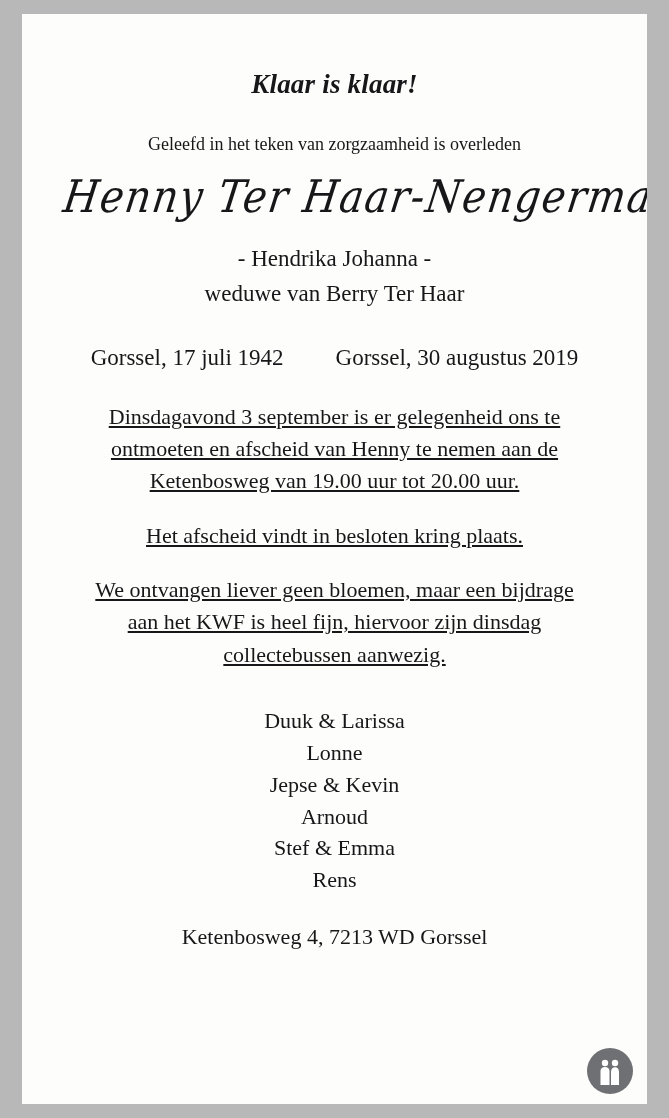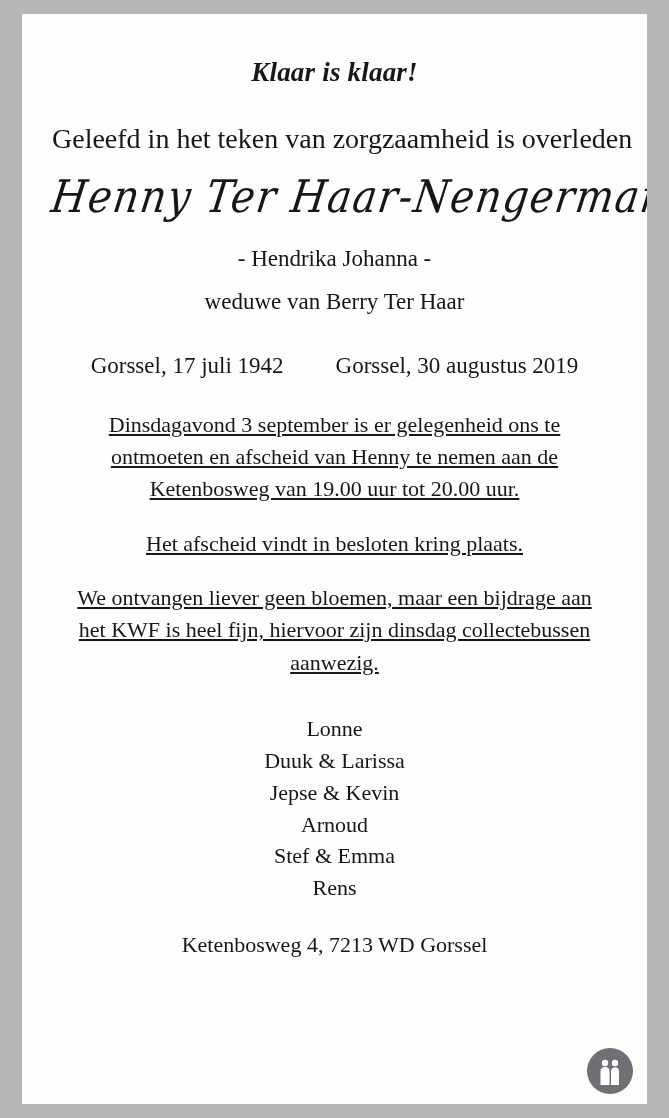--- a/index.html
+++ b/index.html
@@ -14,42 +14,42 @@
     overflow: hidden;
   }
   .card {
     position: absolute;
     left: 22px;
     top: 14px;
     width: 625px;
     height: 1090px;
     background: #fdfdfb;
     box-sizing: border-box;
-    padding: 0;
+    padding: 12px;
     overflow: hidden;
   }
   .inner {
     position: relative;
     width: 100%;
     height: 100%;
     padding: 36px 30px 0 30px;
     box-sizing: border-box;
     text-align: center;
     color: #17171a;
   }
   .headline {
     font-style: italic;
     font-weight: bold;
     font-size: 27px;
     letter-spacing: 0.2px;
     margin: 8px 0 0 0;
     line-height: 1.1;
   }
   .lead {
-    font-size: 28px;
+    font-size: 18px;
     margin: 34px 0 0 0;
     line-height: 1.2;
     white-space: nowrap;
   }
   .signature {
     font-family: "DejaVu Serif", serif;
     font-style: italic;
     font-weight: 300;
     font-size: 40px;
     letter-spacing: 1.5px;
@@ -111,34 +111,34 @@
 <div class="card">
   <div class="inner">
 
     <div class="headline">Klaar is klaar!</div>
 
     <div class="lead">Geleefd in het teken van zorgzaamheid is overleden</div>
 
     <div class="signature">Henny Ter Haar-Nengerman</div>
 
     <div class="subname">- Hendrika Johanna -</div>
-    <div class="subname" style="margin-top:10px">weduwe van Berry Ter Haar</div>
+    <div class="subname" style="margin-top:2px">weduwe van Berry Ter Haar</div>
 
     <div class="dates">
       <span>Gorssel, 17 juli 1942</span>
       <span>Gorssel, 30 augustus 2019</span>
     </div>
 
     <div class="para">Dinsdagavond 3 september is er gelegenheid ons te ontmoeten en afscheid van Henny te nemen aan de Ketenbosweg van 19.00 uur tot 20.00 uur.</div>
     <div class="para tight">Het afscheid vindt in besloten kring plaats.</div>
     <div class="para tight">We ontvangen liever geen bloemen, maar een bijdrage aan het KWF is heel fijn, hiervoor zijn dinsdag collectebussen aanwezig.</div>
 
     <div class="family">
+      <div>Duuk &amp; Larissa</div>
       <div>Lonne</div>
-      <div>Duuk &amp; Larissa</div>
       <div>Jepse &amp; Kevin</div>
       <div>Arnoud</div>
       <div>Stef &amp; Emma</div>
       <div>Rens</div>
     </div>
 
     <div class="address">Ketenbosweg 4, 7213 WD Gorssel</div>
 
   </div>
 

